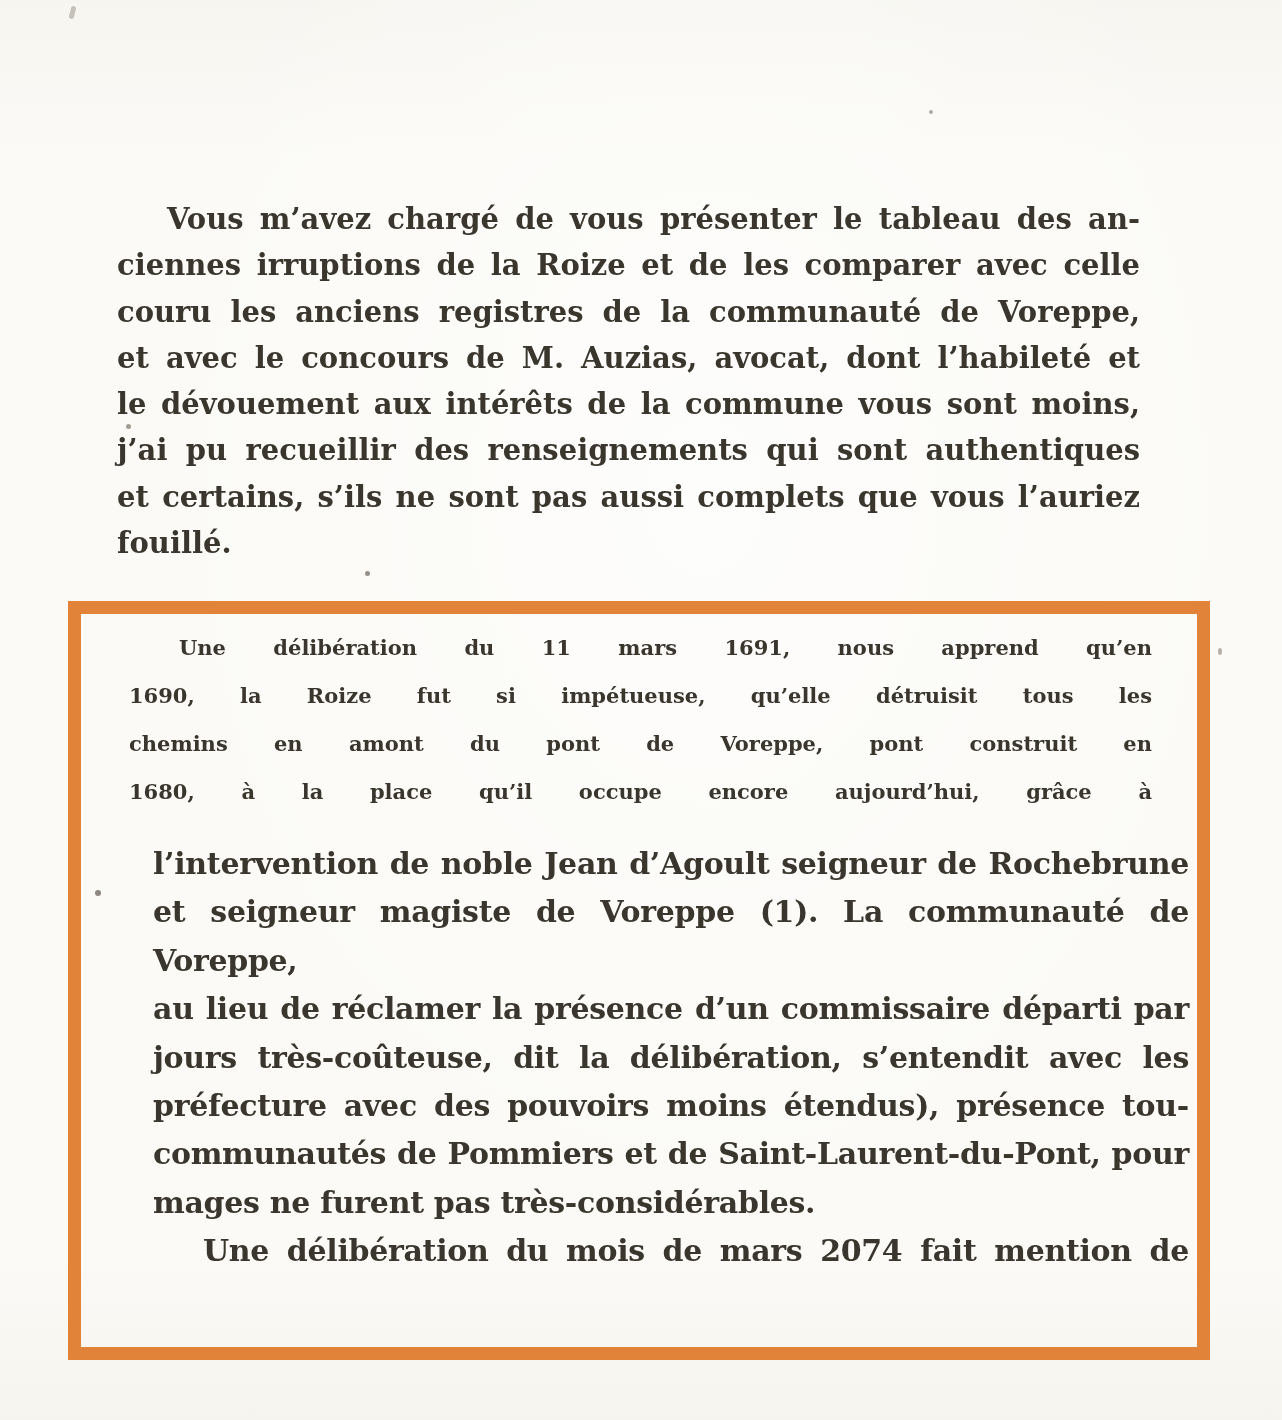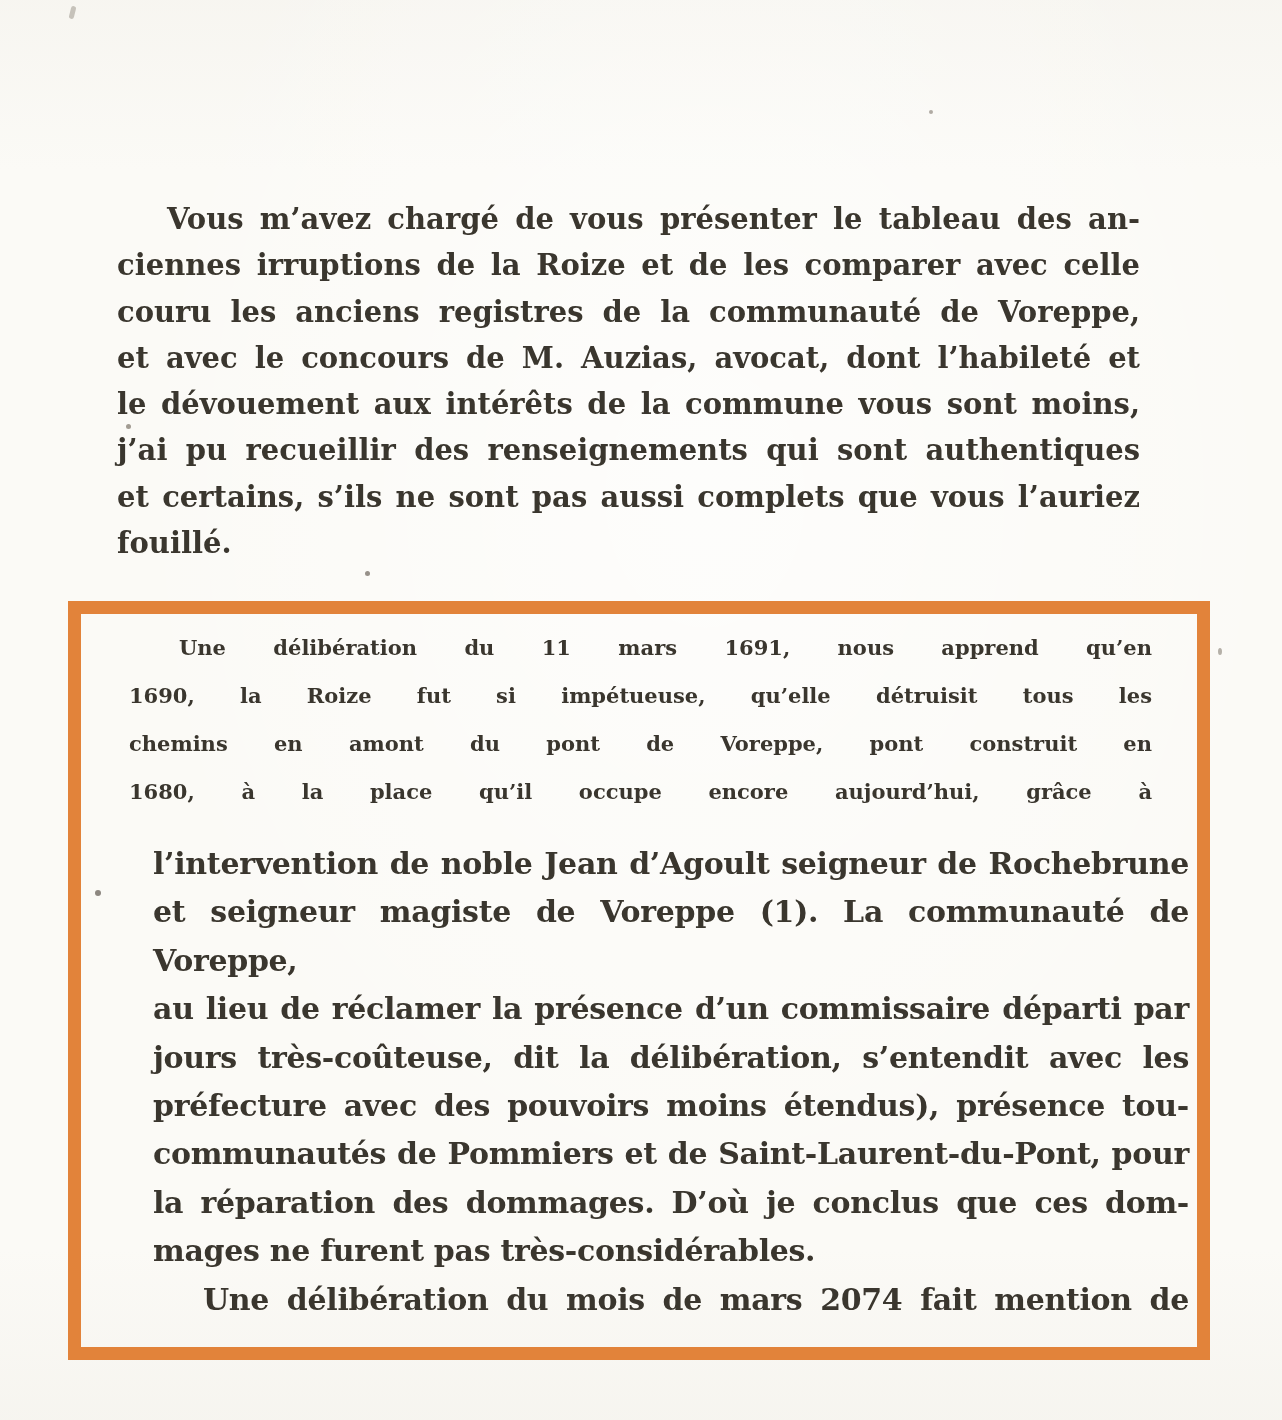--- a/index.html
+++ b/index.html
@@ -120,21 +120,20 @@
       <div class="line">1680, à la place qu’il occupe encore aujourd’hui, grâce à</div>
     </div>
 
   <div class="para" id="hl2">
       <div class="line">l’intervention de noble Jean d’Agoult seigneur de Rochebrune</div>
       <div class="line">et seigneur magiste de Voreppe (1). La communauté de Voreppe,</div>
       <div class="line">au lieu de réclamer la présence d’un commissaire départi par</div>
       <div class="line">jours très-coûteuse, dit la délibération, s’entendit avec les</div>
       <div class="line">préfecture avec des pouvoirs moins étendus), présence tou-</div>
       <div class="line">communautés de Pommiers et de Saint-Laurent-du-Pont, pour</div>
-      <div class="line">la réparation des dommages. D’où je conclus que ces dom-</div>
       <div class="line nojust">mages ne furent pas très-considérables.</div>
       <div class="line indent">Une délibération du mois de mars 2074 fait mention de</div>
     </div>
 
   <div class="highlight-box"></div>
 
   <div class="speck s1"></div>
   <div class="speck s2"></div>
   <div class="speck s3"></div>
   <div class="speck s4"></div>

